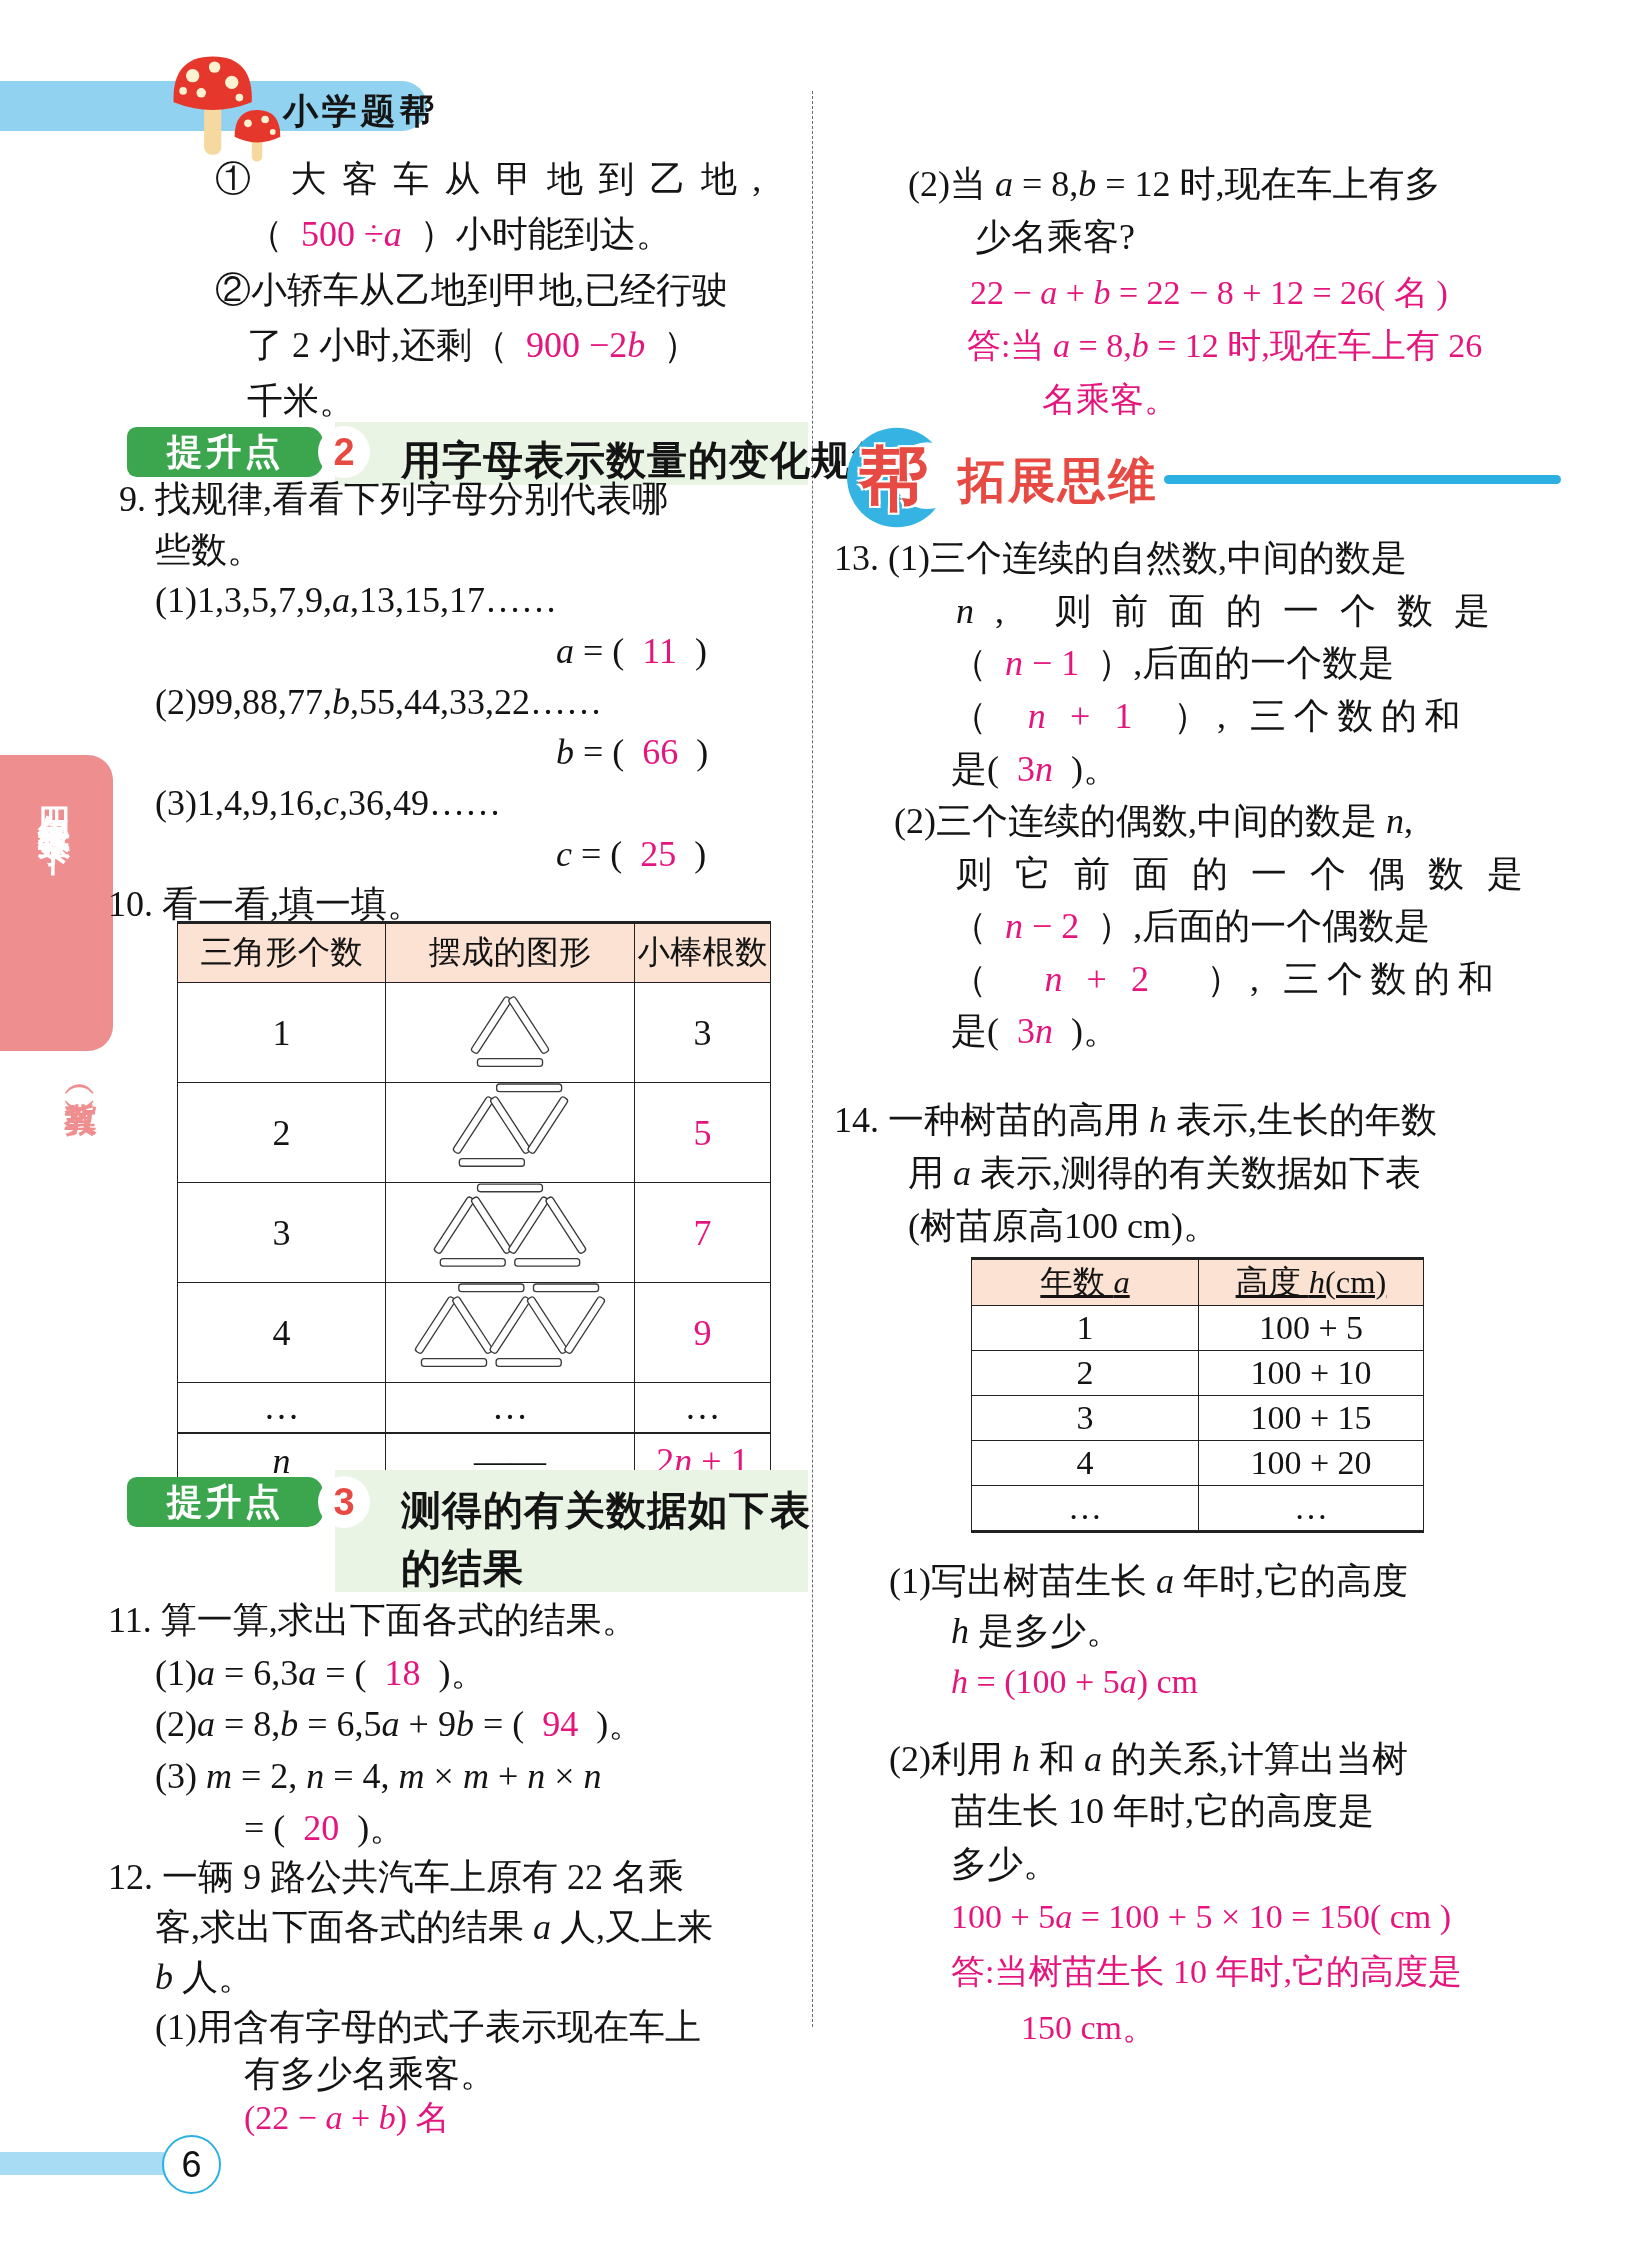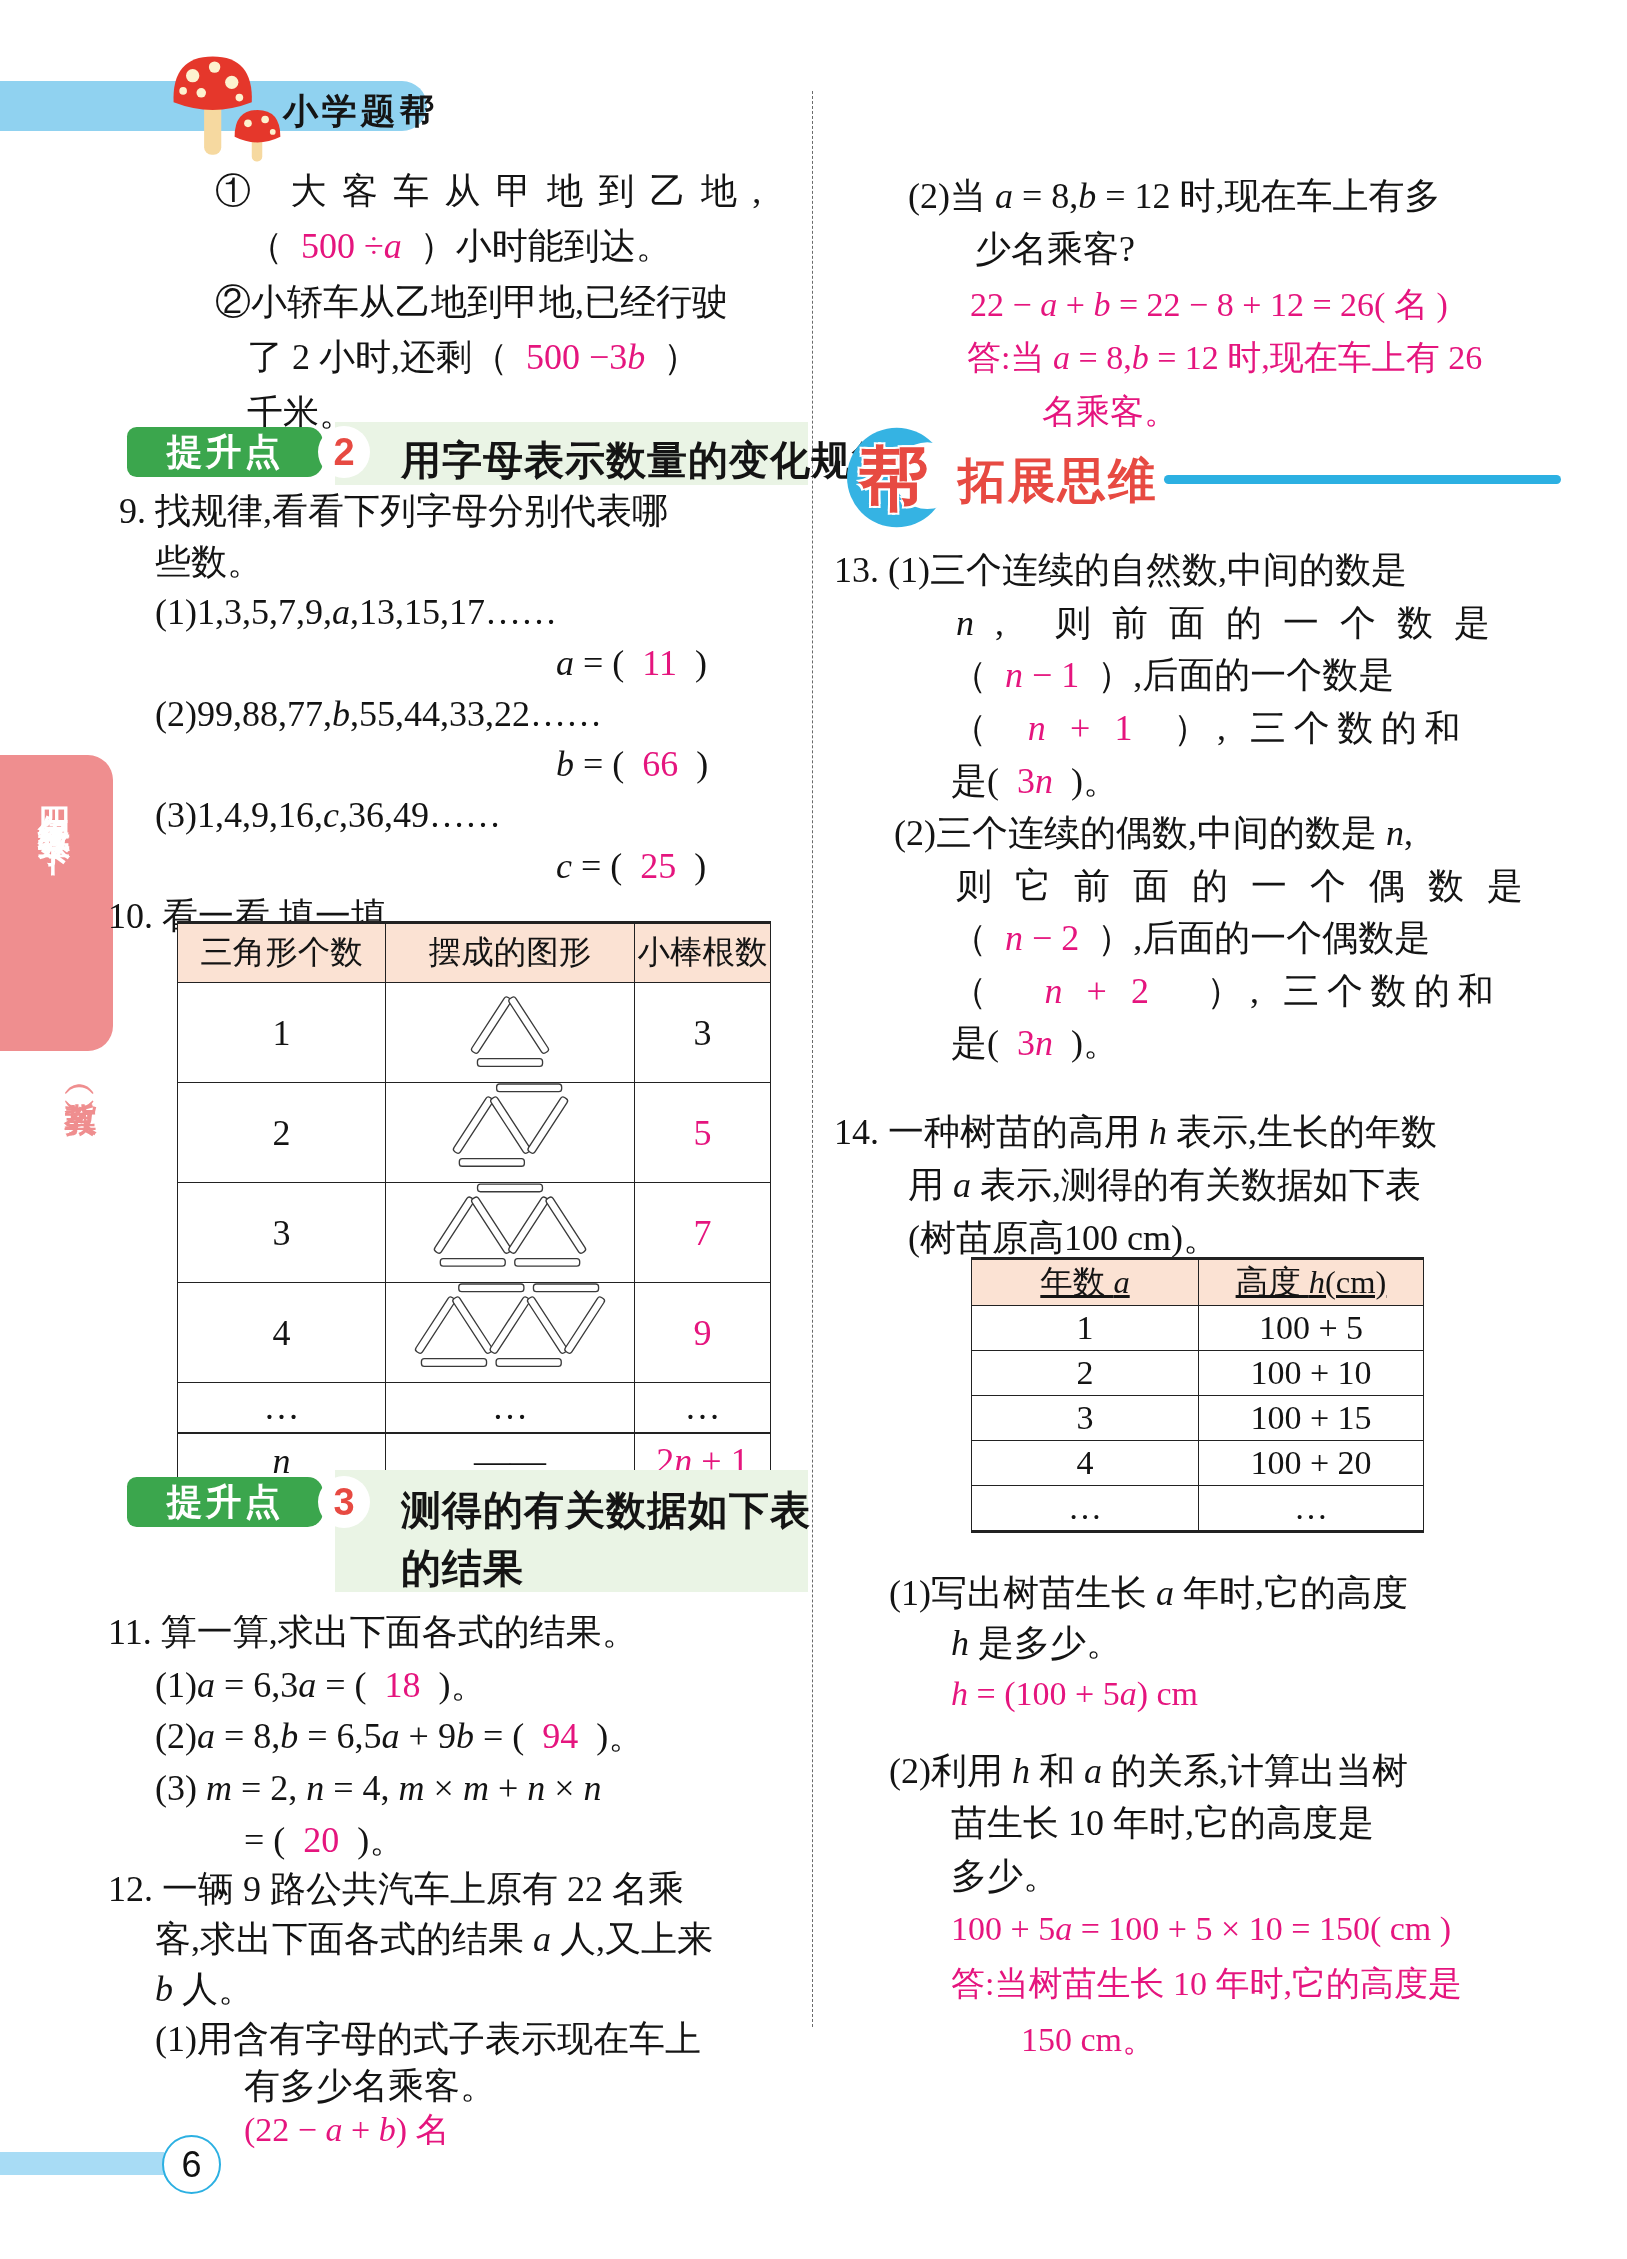--- a/index.html
+++ b/index.html
@@ -9,21 +9,21 @@
     --accent-blue:#2cb0e2;
     --green:#3ba64d;
     --green-light:#eaf4e5;
     --peach:#fbe2d3;
     --red:#e74a42;
     --ink:#141414;
   }
   html,body{margin:0;padding:0;background:#fff;}
   .page{position:relative;width:1628px;height:2260px;background:#fff;overflow:hidden;
         font-family:"Liberation Serif",serif;color:var(--ink);}
-  .ln{position:absolute;font-size:36px;line-height:46px;white-space:pre;margin-top:12px;}
+  .ln{position:absolute;font-size:36px;line-height:46px;white-space:pre;}
   .ln span.p{color:var(--pink);}
   .ln span.i{font-style:italic;}
   .ln span.pi{color:var(--pink);font-style:italic;}
   .fs36{font-size:34px;}
   .sp8{letter-spacing:7.6px;}
   .sp16{letter-spacing:15.3px;}
   .sp22{letter-spacing:21px;text-align:right;}
   .sp24{letter-spacing:23px;}
   
   .banner{position:absolute;left:0;top:81px;width:427px;height:50px;background:var(--banner-blue);
@@ -101,21 +101,21 @@
   <div class="tab">
     <div class="tab-text">四年级数学・下</div>
   </div>
   <div class="tab-sub">（冀教）</div>
 
   <div class="divider"></div>
 
   <div class="ln sp16" style="left:215px;top:156px"><span>① 大客车从甲地到乙地,</span></div>
   <div class="ln" style="left:247px;top:211px"><span>（  </span><span class="p">500 ÷</span><span class="pi">a</span><span>  ）小时能到达。</span></div>
   <div class="ln" style="left:215px;top:267px"><span>②小轿车从乙地到甲地,已经行驶</span></div>
-  <div class="ln" style="left:247px;top:322px"><span>了 2 小时,还剩（  </span><span class="p">500 −3</span><span class="pi">b</span><span>  ）</span></div>
+  <div class="ln" style="left:247px;top:322px"><span>了 2 小时,还剩（  </span><span class="p">900 −2</span><span class="pi">b</span><span>  ）</span></div>
   <div class="ln" style="left:247px;top:378px"><span>千米。</span></div>
 
   <div class="gstrip" style="left:335px;top:422px;width:473px;height:63px"></div>
   <div class="gbadge" style="left:127px;top:427px">提升点</div>
   <div class="gnum" style="left:318px;top:426px">2</div>
   <div class="gtitle" style="left:401px;top:433px">用字母表示数量的变化规律</div>
 
   <div class="ln" style="left:119px;top:476px"><span>9. 找规律,看看下列字母分别代表哪</span></div>
   <div class="ln" style="left:155px;top:527px"><span>些数。</span></div>
   <div class="ln" style="left:155px;top:577px"><span>(1)1,3,5,7,9,</span><span class="i">a</span><span>,13,15,17……</span></div>

